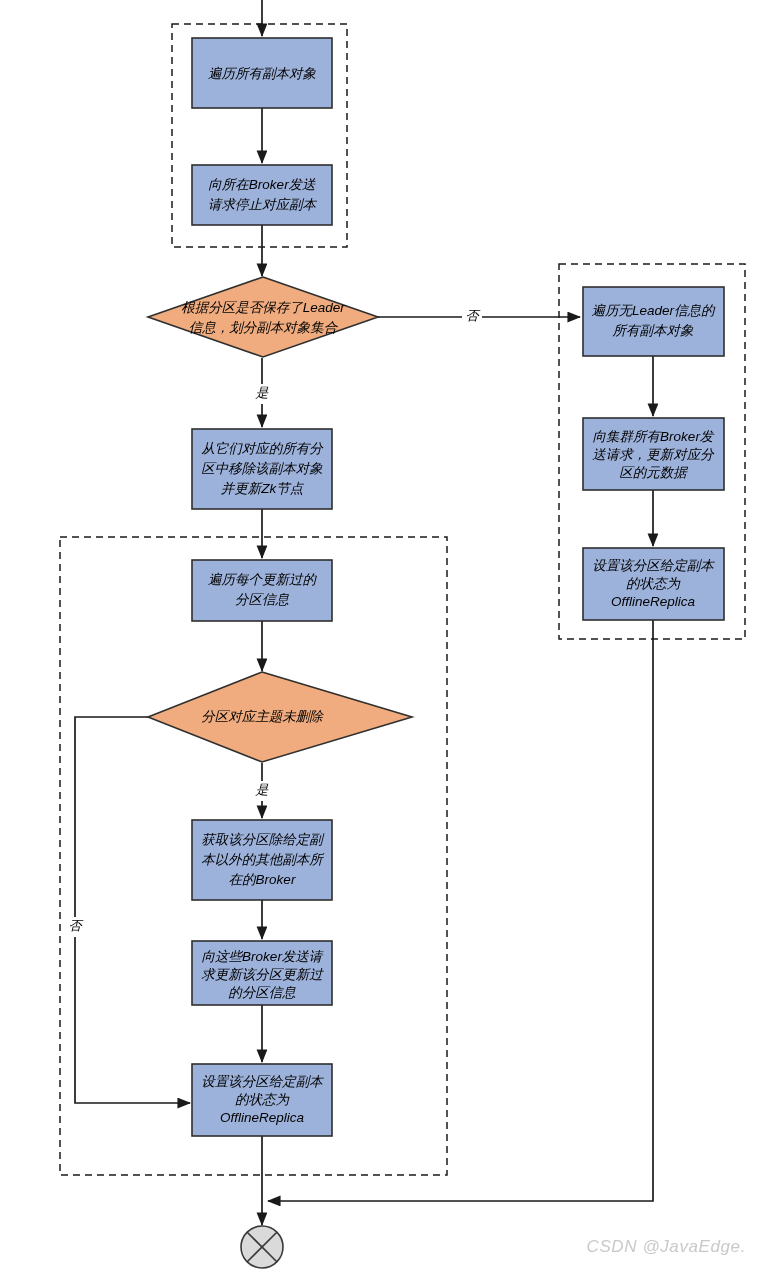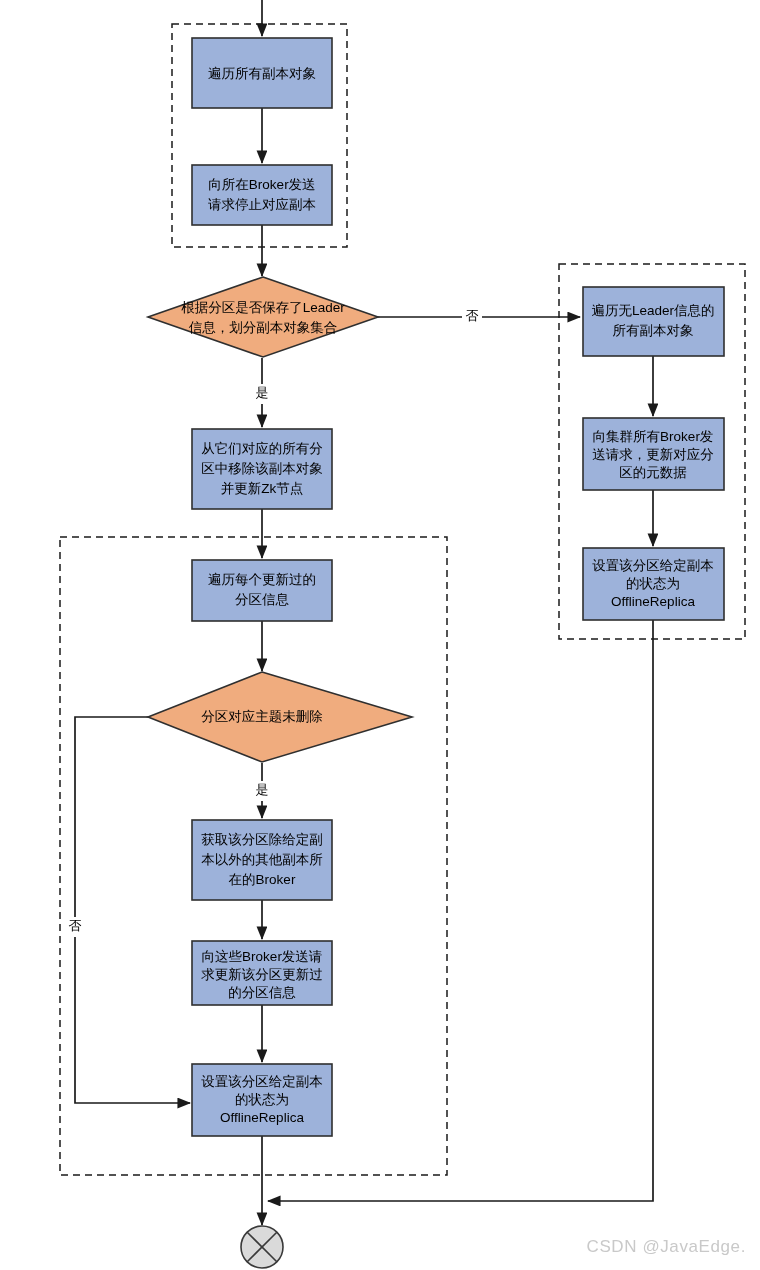--- a/index.html
+++ b/index.html
@@ -10,20 +10,21 @@
   body {
     width: 760px;
     height: 1270px;
     font-family: "Liberation Sans", "DejaVu Sans", sans-serif;
     overflow: hidden;
   }
   #flow-root {
     position: relative;
     width: 760px;
     height: 1270px;
+    font-style: italic;
   }
   svg#flowchart {
     display: block;
     width: 760px;
     height: 1270px;
   }
   .node-box {
     fill: #9DB2DA;
     stroke: #2f2f2f;
     stroke-width: 1.6;

